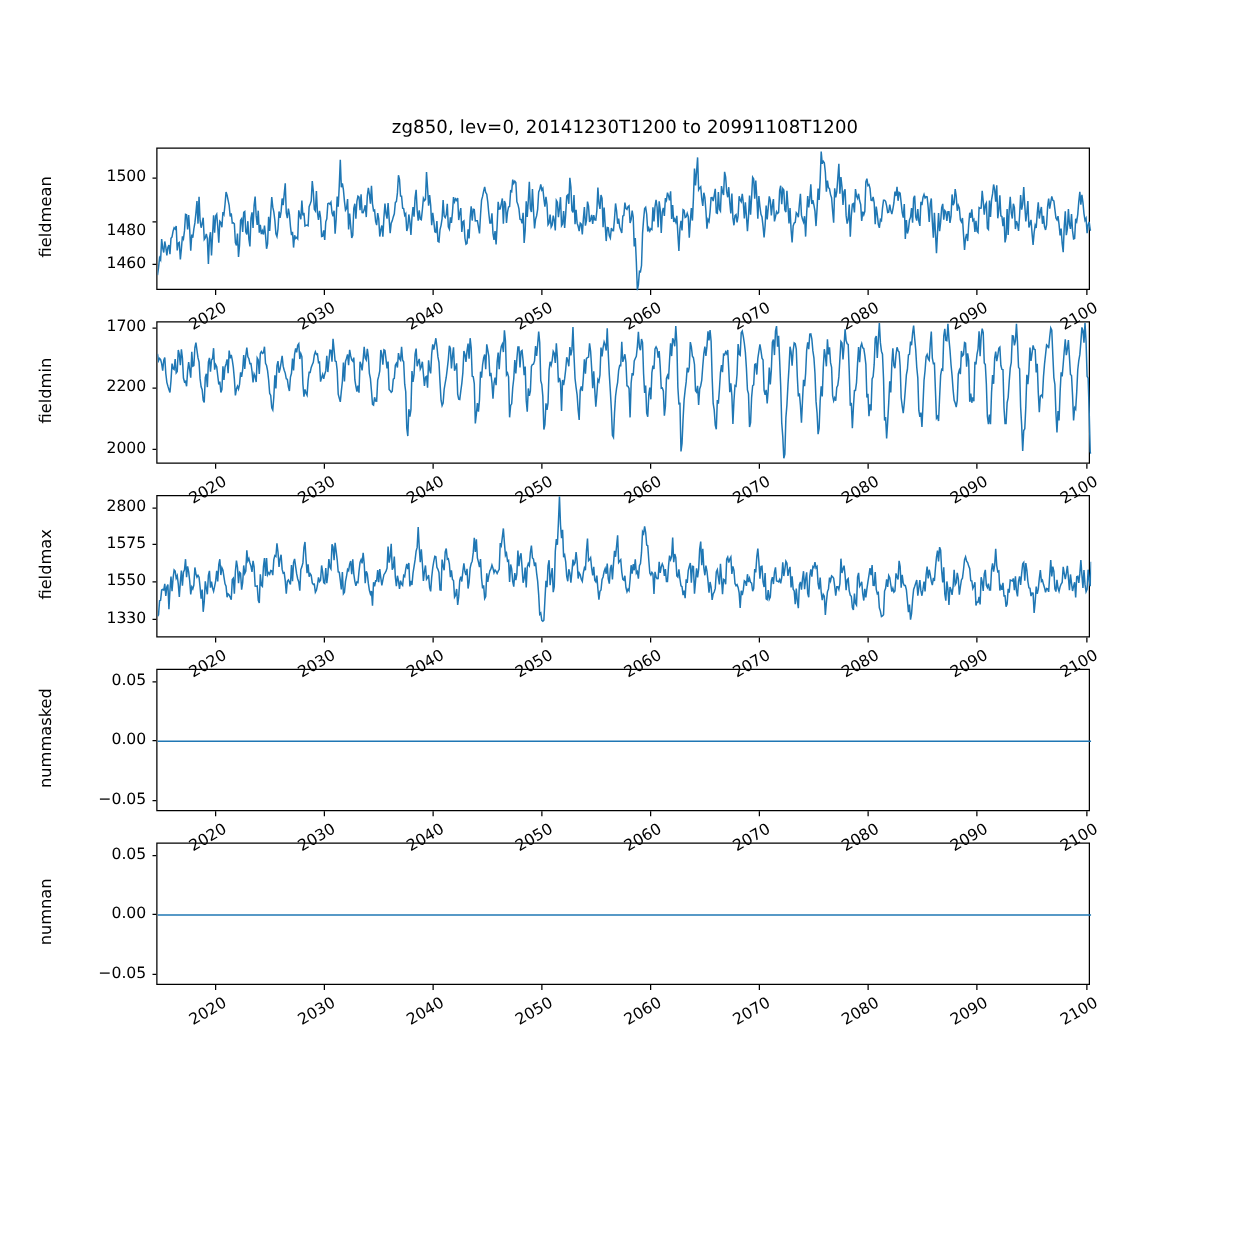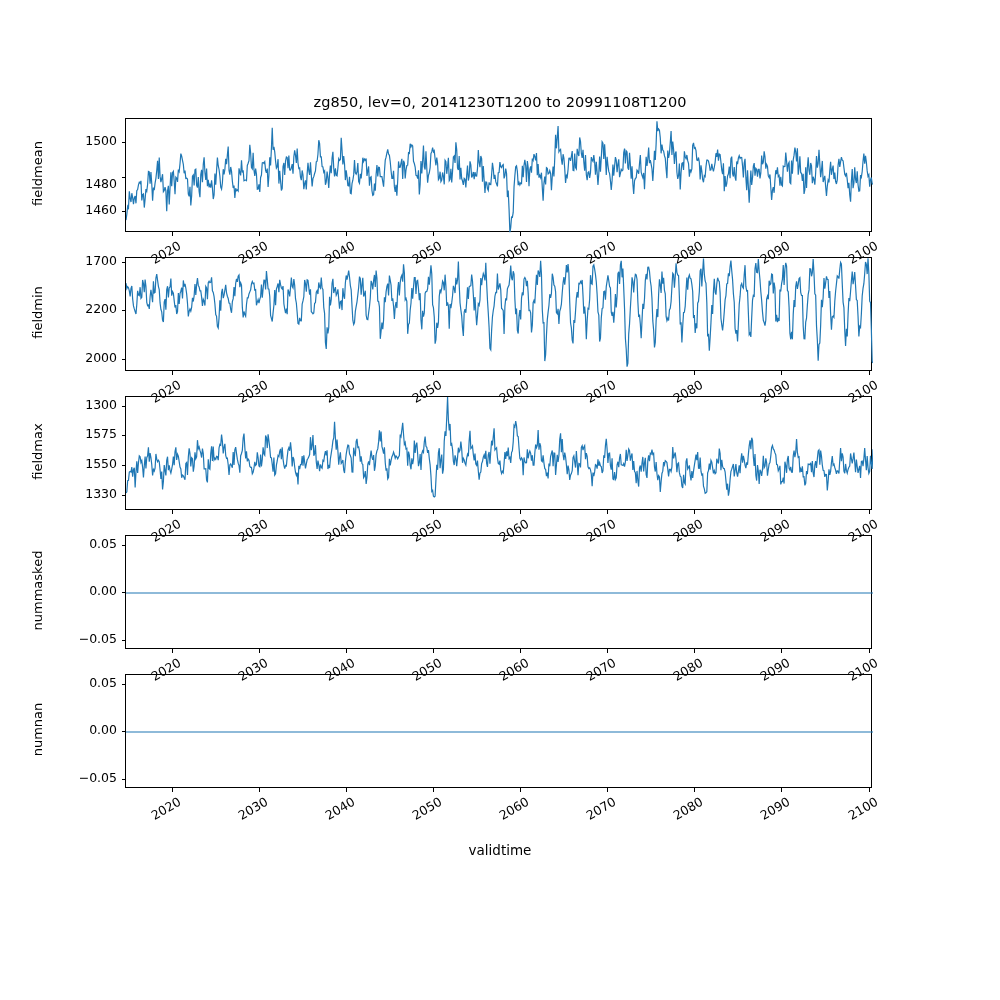--- a/index.html
+++ b/index.html
@@ -83,21 +83,20 @@
     color: #000;
   }
 </style>
 </head>
 <body>
 
 <div id="figure">
 
   <div class="fig-title">zg850, lev=0, 20141230T1200 to 20991108T1200</div>
 
-  <div class="xlabel">validtime</div>
 
 <div class="panel" style="left: 125px; top: 118px; width: 747px; height: 114px;">
       <svg width="747" height="114" style="position: absolute; left: 0px; top: 0px;">
         <path d="M 0.00 101.11 L 0.83 95.08 L 1.66 87.31 L 2.49 88.90 L 3.32 72.31 L 4.15 79.34 L 4.99 83.01 L 5.82 74.20 L 6.65 78.71 L 7.48 85.28 L 8.31 78.99 L 9.14 76.97 L 9.97 84.32 L 10.80 71.63 L 11.63 70.56 L 12.46 65.92 L 13.29 63.18 L 14.13 64.25 L 14.96 61.89 L 15.79 81.41 L 16.62 75.61 L 17.45 74.94 L 18.28 88.58 L 19.11 80.12 L 19.94 70.05 L 20.77 72.08 L 21.60 65.53 L 22.43 52.47 L 23.27 52.86 L 24.10 64.59 L 24.93 52.97 L 25.76 64.81 L 26.59 81.60 L 27.42 68.60 L 28.25 71.13 L 29.08 64.19 L 29.91 59.31 L 30.74 51.47 L 31.58 41.85 L 32.41 59.92 L 33.24 38.50 L 34.07 57.38 L 34.90 63.18 L 35.73 59.59 L 36.56 55.21 L 37.39 72.61 L 38.22 71.41 L 39.05 68.19 L 39.88 71.90 L 40.72 92.27 L 41.55 71.73 L 42.38 66.75 L 43.21 85.37 L 44.04 69.13 L 44.87 53.29 L 45.70 67.24 L 46.53 53.70 L 47.36 52.34 L 48.19 62.23 L 49.02 75.22 L 49.86 58.07 L 50.69 59.15 L 51.52 62.84 L 52.35 50.62 L 53.18 52.52 L 54.01 44.60 L 54.84 34.66 L 55.67 37.07 L 56.50 41.36 L 57.33 45.36 L 58.16 54.23 L 59.00 51.62 L 59.83 59.42 L 60.66 59.22 L 61.49 60.09 L 62.32 75.17 L 63.15 77.35 L 63.98 67.86 L 64.81 86.54 L 65.64 76.93 L 66.47 57.22 L 67.30 55.99 L 68.14 66.49 L 68.97 50.84 L 69.80 50.19 L 70.63 66.40 L 71.46 68.61 L 72.29 57.94 L 73.12 72.37 L 73.95 78.19 L 74.78 55.48 L 75.61 50.84 L 76.44 63.29 L 77.28 45.24 L 78.11 38.21 L 78.94 53.71 L 79.77 60.93 L 80.60 49.54 L 81.43 67.22 L 82.26 60.94 L 83.09 68.31 L 83.92 65.67 L 84.75 68.63 L 85.59 61.42 L 86.42 69.23 L 87.25 80.04 L 88.08 75.96 L 88.91 54.47 L 89.74 65.76 L 90.57 51.79 L 91.40 38.65 L 92.23 46.72 L 93.06 50.49 L 93.89 57.24 L 94.73 68.16 L 95.56 70.22 L 96.39 64.06 L 97.22 50.17 L 98.05 55.40 L 98.88 50.32 L 99.71 39.76 L 100.54 45.13 L 101.37 36.15 L 102.20 27.58 L 103.03 51.36 L 103.87 55.58 L 104.70 47.96 L 105.53 52.45 L 106.36 62.07 L 107.19 69.04 L 108.02 66.47 L 108.85 79.06 L 109.68 69.25 L 110.51 71.66 L 111.34 70.93 L 112.17 72.04 L 113.01 49.27 L 113.84 53.26 L 114.67 56.42 L 115.50 41.35 L 116.33 53.41 L 117.16 51.28 L 117.99 61.74 L 118.82 61.28 L 119.65 61.05 L 120.48 61.61 L 121.31 46.42 L 122.15 44.20 L 122.98 41.74 L 123.81 25.83 L 124.64 34.03 L 125.47 48.44 L 126.30 49.75 L 127.13 33.90 L 127.96 51.16 L 128.79 56.96 L 129.62 49.66 L 130.45 55.02 L 131.29 70.22 L 132.12 69.94 L 132.95 65.31 L 133.78 72.87 L 134.61 58.48 L 135.44 56.04 L 136.27 43.89 L 137.10 43.45 L 137.93 44.37 L 138.76 42.84 L 139.60 51.26 L 140.43 53.93 L 141.26 49.56 L 142.09 67.94 L 142.92 56.45 L 143.75 38.29 L 144.58 46.38 L 145.41 29.60 L 146.24 8.78 L 147.07 30.74 L 147.90 27.75 L 148.74 32.85 L 149.57 42.07 L 150.40 49.14 L 151.23 47.78 L 152.06 40.19 L 152.89 64.60 L 153.72 51.86 L 154.55 61.74 L 155.38 71.42 L 156.21 69.33 L 157.04 47.63 L 157.88 43.95 L 158.71 55.91 L 159.54 41.98 L 160.37 37.96 L 161.20 38.61 L 162.03 49.17 L 162.86 36.44 L 163.69 51.00 L 164.52 51.16 L 165.35 48.87 L 166.18 45.17 L 167.02 54.66 L 167.85 37.74 L 168.68 31.35 L 169.51 36.36 L 170.34 44.02 L 171.17 29.62 L 172.00 44.06 L 172.83 49.58 L 173.66 49.06 L 174.49 58.19 L 175.32 61.12 L 176.16 51.46 L 176.99 56.12 L 177.82 70.24 L 178.65 64.67 L 179.48 61.42 L 180.31 70.37 L 181.14 54.91 L 181.97 43.81 L 182.80 51.83 L 183.63 55.93 L 184.46 43.35 L 185.30 55.90 L 186.13 67.47 L 186.96 59.52 L 187.79 57.67 L 188.62 54.54 L 189.45 52.00 L 190.28 42.87 L 191.11 42.24 L 191.94 35.31 L 192.77 21.21 L 193.61 24.62 L 194.44 37.88 L 195.27 37.90 L 196.10 47.55 L 196.93 47.85 L 197.76 53.29 L 198.59 51.95 L 199.42 65.83 L 200.25 62.83 L 201.08 52.58 L 201.91 58.52 L 202.75 69.00 L 203.58 54.82 L 204.41 46.65 L 205.24 54.30 L 206.07 39.12 L 206.90 32.84 L 207.73 49.13 L 208.56 57.46 L 209.39 49.25 L 210.22 56.25 L 211.05 56.82 L 211.89 48.96 L 212.72 39.69 L 213.55 41.44 L 214.38 40.48 L 215.21 18.72 L 216.04 31.30 L 216.87 45.54 L 217.70 36.97 L 218.53 44.96 L 219.36 61.08 L 220.19 51.33 L 221.03 57.86 L 221.86 66.49 L 222.69 66.90 L 223.52 57.81 L 224.35 74.06 L 225.18 74.60 L 226.01 64.61 L 226.84 61.25 L 227.67 55.89 L 228.50 41.05 L 229.33 53.84 L 230.17 55.09 L 231.00 52.76 L 231.83 44.09 L 232.66 62.55 L 233.49 64.33 L 234.32 54.87 L 235.15 59.32 L 235.98 50.92 L 236.81 38.69 L 237.64 42.45 L 238.47 40.07 L 239.31 41.31 L 240.14 39.46 L 240.97 57.02 L 241.80 51.79 L 242.63 47.44 L 243.46 66.60 L 244.29 58.51 L 245.12 57.74 L 245.95 71.61 L 246.78 76.32 L 247.62 75.68 L 248.45 64.48 L 249.28 71.74 L 250.11 55.19 L 250.94 45.98 L 251.77 57.45 L 252.60 48.34 L 253.43 48.58 L 254.26 57.69 L 255.09 57.67 L 255.92 57.68 L 256.76 62.70 L 257.59 67.76 L 258.42 53.06 L 259.25 41.14 L 260.08 38.14 L 260.91 33.85 L 261.74 30.46 L 262.57 35.01 L 263.40 36.32 L 264.23 42.72 L 265.06 51.78 L 265.90 59.39 L 266.73 59.42 L 267.56 51.69 L 268.39 67.65 L 269.22 72.87 L 270.05 65.89 L 270.88 76.63 L 271.71 61.42 L 272.54 42.41 L 273.37 48.26 L 274.20 48.13 L 275.04 43.92 L 275.87 39.78 L 276.70 60.01 L 277.53 41.83 L 278.36 43.85 L 279.19 59.44 L 280.02 50.76 L 280.85 46.55 L 281.68 46.20 L 282.51 33.80 L 283.34 34.38 L 284.18 24.68 L 285.01 27.67 L 285.84 25.89 L 286.67 27.03 L 287.50 42.34 L 288.33 44.50 L 289.16 48.06 L 289.99 56.41 L 290.82 56.70 L 291.65 59.57 L 292.48 51.23 L 293.32 75.44 L 294.15 65.32 L 294.98 42.01 L 295.81 54.51 L 296.64 41.59 L 297.47 26.44 L 298.30 47.85 L 299.13 50.55 L 299.96 32.31 L 300.79 49.19 L 301.63 63.74 L 302.46 56.34 L 303.29 53.75 L 304.12 48.56 L 304.95 34.56 L 305.78 32.66 L 306.61 28.54 L 307.44 32.93 L 308.27 31.65 L 309.10 40.00 L 309.93 46.31 L 310.77 38.47 L 311.60 44.58 L 312.43 60.75 L 313.26 59.36 L 314.09 52.68 L 314.92 62.65 L 315.75 61.00 L 316.58 53.47 L 317.41 57.31 L 318.24 65.43 L 319.07 41.33 L 319.91 42.75 L 320.74 54.82 L 321.57 47.67 L 322.40 38.75 L 323.23 61.64 L 324.06 60.29 L 324.89 49.91 L 325.72 63.44 L 326.55 52.34 L 327.38 37.88 L 328.21 36.94 L 329.05 44.05 L 329.88 23.23 L 330.71 30.58 L 331.54 49.16 L 332.37 50.92 L 333.20 36.95 L 334.03 60.36 L 334.86 48.87 L 335.69 59.52 L 336.52 62.02 L 337.35 65.92 L 338.19 59.43 L 339.02 60.28 L 339.85 68.47 L 340.68 56.31 L 341.51 46.56 L 342.34 61.53 L 343.17 57.30 L 344.00 42.32 L 344.83 45.88 L 345.66 58.50 L 346.49 56.71 L 347.33 52.96 L 348.16 60.13 L 348.99 53.14 L 349.82 56.87 L 350.65 57.02 L 351.48 49.58 L 352.31 31.01 L 353.14 43.53 L 353.97 48.16 L 354.80 37.06 L 355.64 39.64 L 356.47 62.84 L 357.30 47.13 L 358.13 60.70 L 358.96 73.86 L 359.79 63.07 L 360.62 63.32 L 361.45 69.56 L 362.28 71.47 L 363.11 63.40 L 363.94 65.38 L 364.78 65.53 L 365.61 55.91 L 366.44 43.76 L 367.27 49.76 L 368.10 59.99 L 368.93 55.80 L 369.76 62.66 L 370.59 65.04 L 371.42 67.39 L 372.25 53.78 L 373.08 53.47 L 373.92 43.13 L 374.75 47.66 L 375.58 48.54 L 376.41 46.31 L 377.24 45.60 L 378.07 59.35 L 378.90 56.65 L 379.73 49.54 L 380.56 54.64 L 381.39 78.08 L 382.22 71.45 L 383.06 90.15 L 383.89 113.16 L 384.72 108.71 L 385.55 98.03 L 386.38 98.34 L 387.21 93.42 L 388.04 67.88 L 388.87 56.68 L 389.70 47.83 L 390.53 46.86 L 391.36 52.37 L 392.20 66.15 L 393.03 63.41 L 393.86 65.94 L 394.69 63.90 L 395.52 64.56 L 396.35 46.80 L 397.18 58.15 L 398.01 46.30 L 398.84 40.82 L 399.67 46.57 L 400.51 62.87 L 401.34 42.06 L 402.17 48.62 L 403.00 67.28 L 403.83 50.69 L 404.66 47.30 L 405.49 53.67 L 406.32 39.44 L 407.15 41.26 L 407.98 35.08 L 408.81 37.73 L 409.65 41.35 L 410.48 34.01 L 411.31 56.14 L 412.14 44.95 L 412.97 58.65 L 413.80 56.31 L 414.63 58.64 L 415.46 53.68 L 416.29 68.37 L 417.12 81.72 L 417.95 64.10 L 418.79 57.65 L 419.62 65.42 L 420.45 48.73 L 421.28 49.36 L 422.11 55.05 L 422.94 54.48 L 423.77 51.62 L 424.60 54.24 L 425.43 71.19 L 426.26 57.47 L 427.09 47.46 L 427.93 57.45 L 428.76 39.32 L 429.59 15.84 L 430.42 29.33 L 431.25 18.49 L 432.08 6.92 L 432.91 32.82 L 433.74 31.31 L 434.57 30.38 L 435.40 40.02 L 436.23 45.76 L 437.07 35.19 L 437.90 39.17 L 438.73 49.60 L 439.56 63.96 L 440.39 56.57 L 441.22 58.13 L 442.05 50.61 L 442.88 39.18 L 443.71 39.05 L 444.54 41.89 L 445.37 37.32 L 446.21 32.08 L 447.04 51.26 L 447.87 51.67 L 448.70 34.57 L 449.53 48.48 L 450.36 49.91 L 451.19 29.89 L 452.02 34.61 L 452.85 36.97 L 453.68 18.45 L 454.52 22.68 L 455.35 34.31 L 456.18 38.82 L 457.01 30.75 L 457.84 43.25 L 458.67 51.81 L 459.50 35.91 L 460.33 55.57 L 461.16 61.23 L 461.99 53.47 L 462.82 52.65 L 463.66 58.90 L 464.49 53.75 L 465.32 38.05 L 466.15 40.98 L 466.98 42.42 L 467.81 36.00 L 468.64 43.24 L 469.47 55.82 L 470.30 42.88 L 471.13 53.65 L 471.96 65.97 L 472.80 54.44 L 473.63 37.51 L 474.46 52.77 L 475.29 38.71 L 476.12 22.80 L 476.95 24.20 L 477.78 40.01 L 478.61 25.36 L 479.44 38.50 L 480.27 56.01 L 481.10 37.79 L 481.94 46.29 L 482.77 52.41 L 483.60 54.64 L 484.43 61.89 L 485.26 70.98 L 486.09 61.38 L 486.92 45.53 L 487.75 56.61 L 488.58 47.29 L 489.41 38.12 L 490.24 41.20 L 491.08 53.29 L 491.91 45.10 L 492.74 40.31 L 493.57 58.14 L 494.40 54.40 L 495.23 50.33 L 496.06 51.81 L 496.89 50.91 L 497.72 33.51 L 498.55 29.61 L 499.38 44.44 L 500.22 31.90 L 501.05 33.00 L 501.88 48.84 L 502.71 50.65 L 503.54 33.67 L 504.37 45.69 L 505.20 59.78 L 506.03 47.40 L 506.86 64.79 L 507.69 74.90 L 508.53 61.80 L 509.36 59.45 L 510.19 58.80 L 511.02 51.18 L 511.85 52.27 L 512.68 54.80 L 513.51 44.45 L 514.34 35.96 L 515.17 53.10 L 516.00 56.34 L 516.83 58.69 L 517.67 53.97 L 518.50 70.27 L 519.33 51.73 L 520.16 37.81 L 520.99 46.97 L 521.82 39.73 L 522.65 28.51 L 523.48 44.18 L 524.31 41.20 L 525.14 45.15 L 525.97 49.92 L 526.81 61.86 L 527.64 48.31 L 528.47 31.84 L 529.30 41.00 L 530.13 24.75 L 530.96 2.26 L 531.79 11.96 L 532.62 10.03 L 533.45 11.22 L 534.28 18.76 L 535.11 34.34 L 535.95 25.55 L 536.78 31.10 L 537.61 32.00 L 538.44 36.69 L 539.27 39.19 L 540.10 49.98 L 540.93 59.13 L 541.76 31.61 L 542.59 38.81 L 543.42 34.40 L 544.25 23.69 L 545.09 12.10 L 545.92 36.06 L 546.75 22.60 L 547.58 30.40 L 548.41 44.93 L 549.24 34.40 L 550.07 32.48 L 550.90 53.31 L 551.73 59.88 L 552.56 56.43 L 553.39 44.63 L 554.23 70.45 L 555.06 53.71 L 555.89 44.34 L 556.72 43.84 L 557.55 50.99 L 558.38 32.23 L 559.21 37.89 L 560.04 39.72 L 560.87 36.00 L 561.70 41.66 L 562.54 44.56 L 563.37 57.70 L 564.20 50.36 L 565.03 52.85 L 565.86 50.01 L 566.69 26.45 L 567.52 23.91 L 568.35 29.38 L 569.18 28.65 L 570.01 31.71 L 570.84 41.15 L 571.68 41.45 L 572.51 38.52 L 573.34 43.22 L 574.17 60.37 L 575.00 46.24 L 575.83 52.43 L 576.66 60.46 L 577.49 63.27 L 578.32 56.61 L 579.15 57.55 L 579.98 47.65 L 580.82 41.16 L 581.65 41.15 L 582.48 42.08 L 583.31 45.76 L 584.14 51.07 L 584.97 50.76 L 585.80 44.75 L 586.63 49.31 L 587.46 52.30 L 588.29 48.26 L 589.12 43.36 L 589.96 34.26 L 590.79 37.82 L 591.62 30.54 L 592.45 41.64 L 593.28 34.92 L 594.11 35.47 L 594.94 43.26 L 595.77 51.14 L 596.60 55.12 L 597.43 44.31 L 598.26 72.19 L 599.10 57.00 L 599.93 67.77 L 600.76 64.69 L 601.59 56.99 L 602.42 54.83 L 603.25 47.52 L 604.08 59.22 L 604.91 39.59 L 605.74 37.64 L 606.57 54.57 L 607.40 57.51 L 608.24 48.17 L 609.07 58.14 L 609.90 61.70 L 610.73 42.49 L 611.56 45.09 L 612.39 38.95 L 613.22 36.59 L 614.05 39.40 L 614.88 38.34 L 615.71 38.54 L 616.55 46.86 L 617.38 58.49 L 618.21 44.15 L 619.04 39.76 L 619.87 58.66 L 620.70 71.21 L 621.53 51.26 L 622.36 67.47 L 623.19 83.63 L 624.02 67.24 L 624.85 51.53 L 625.69 65.97 L 626.52 58.72 L 627.35 47.04 L 628.18 44.12 L 629.01 56.80 L 629.84 49.36 L 630.67 50.56 L 631.50 57.64 L 632.33 50.35 L 633.16 50.40 L 633.99 59.35 L 634.83 53.96 L 635.66 36.54 L 636.49 45.24 L 637.32 43.20 L 638.15 32.22 L 638.98 37.88 L 639.81 49.61 L 640.64 45.26 L 641.47 47.29 L 642.30 56.91 L 643.13 58.52 L 643.97 55.43 L 644.80 68.56 L 645.63 80.88 L 646.46 71.40 L 647.29 68.09 L 648.12 73.83 L 648.95 60.76 L 649.78 51.21 L 650.61 55.24 L 651.44 48.42 L 652.27 57.49 L 653.11 56.49 L 653.94 66.64 L 654.77 57.72 L 655.60 65.93 L 656.43 66.93 L 657.26 47.10 L 658.09 47.65 L 658.92 47.47 L 659.75 33.64 L 660.58 42.02 L 661.41 52.77 L 662.25 45.01 L 663.08 43.38 L 663.91 63.59 L 664.74 64.62 L 665.57 41.45 L 666.40 54.65 L 667.23 40.94 L 668.06 36.13 L 668.89 28.57 L 669.72 32.78 L 670.56 42.37 L 671.39 29.17 L 672.22 55.63 L 673.05 49.05 L 673.88 37.22 L 674.71 53.77 L 675.54 54.12 L 676.37 62.00 L 677.20 54.81 L 678.03 74.92 L 678.86 70.75 L 679.70 48.23 L 680.53 68.99 L 681.36 48.86 L 682.19 38.37 L 683.02 51.36 L 683.85 55.79 L 684.68 43.98 L 685.51 46.89 L 686.34 64.23 L 687.17 57.80 L 688.00 60.31 L 688.84 65.70 L 689.67 53.62 L 690.50 36.96 L 691.33 48.71 L 692.16 44.33 L 692.99 30.71 L 693.82 45.08 L 694.65 58.10 L 695.48 51.35 L 696.31 41.92 L 697.14 63.01 L 697.98 59.98 L 698.81 56.92 L 699.64 67.53 L 700.47 76.93 L 701.30 67.06 L 702.13 61.24 L 702.96 63.40 L 703.79 51.63 L 704.62 42.84 L 705.45 55.81 L 706.28 50.38 L 707.12 46.56 L 707.95 60.06 L 708.78 53.61 L 709.61 62.29 L 710.44 64.96 L 711.27 60.85 L 712.10 46.08 L 712.93 39.81 L 713.76 47.85 L 714.59 42.90 L 715.42 38.11 L 716.26 41.22 L 717.09 41.77 L 717.92 48.76 L 718.75 55.41 L 719.58 56.85 L 720.41 53.94 L 721.24 60.61 L 722.07 69.27 L 722.90 63.80 L 723.73 75.76 L 724.57 82.68 L 725.40 62.09 L 726.23 50.05 L 727.06 69.16 L 727.89 64.14 L 728.72 48.21 L 729.55 60.29 L 730.38 64.07 L 731.21 52.21 L 732.04 65.73 L 732.87 72.13 L 733.71 71.83 L 734.54 56.10 L 735.37 58.16 L 736.20 52.47 L 737.03 42.19 L 737.86 34.44 L 738.69 44.74 L 739.52 36.91 L 740.35 42.95 L 741.18 51.89 L 742.01 57.33 L 742.85 55.65 L 743.68 67.62 L 744.51 60.80 L 745.34 58.56 L 746.17 64.83 L 747.00 65.29" fill="none" stroke="#1f77b4" stroke-width="1.2"></path>
       </svg>
     </div>
     <div class="ytick" style="left: 65px; top: 202.273px; width: 52px;">1460</div>
     <div class="ytickmark" style="left: 121.5px; top: 211.273px;"></div>
     <div class="ytick" style="left: 65px; top: 176px; width: 52px;">1480</div>
     <div class="ytickmark" style="left: 121.5px; top: 176.727px;"></div>
@@ -156,21 +155,21 @@
       <svg width="747" height="114" style="position: absolute; left: 0px; top: 0px;">
         <path d="M 0.00 95.98 L 0.83 94.83 L 1.66 83.66 L 2.49 83.29 L 3.32 75.04 L 4.15 74.53 L 4.99 75.07 L 5.82 70.15 L 6.65 79.75 L 7.48 72.49 L 8.31 70.72 L 9.14 90.45 L 9.97 75.13 L 10.80 64.34 L 11.63 75.99 L 12.46 65.78 L 13.29 58.92 L 14.13 59.86 L 14.96 65.57 L 15.79 63.57 L 16.62 70.32 L 17.45 80.55 L 18.28 68.69 L 19.11 59.53 L 19.94 71.46 L 20.77 60.67 L 21.60 58.85 L 22.43 50.35 L 23.27 64.70 L 24.10 56.02 L 24.93 60.55 L 25.76 67.60 L 26.59 78.53 L 27.42 72.48 L 28.25 74.09 L 29.08 71.03 L 29.91 56.94 L 30.74 62.09 L 31.58 64.70 L 32.41 63.26 L 33.24 64.72 L 34.07 72.70 L 34.90 82.03 L 35.73 74.59 L 36.56 92.44 L 37.39 84.35 L 38.22 68.10 L 39.05 73.41 L 39.88 78.41 L 40.72 63.38 L 41.55 59.71 L 42.38 73.13 L 43.21 68.26 L 44.04 73.38 L 44.87 76.01 L 45.70 72.04 L 46.53 67.72 L 47.36 59.60 L 48.19 68.23 L 49.02 54.65 L 49.86 50.36 L 50.69 63.04 L 51.52 57.21 L 52.35 59.20 L 53.18 64.71 L 54.01 70.01 L 54.84 71.95 L 55.67 80.72 L 56.50 78.10 L 57.33 78.88 L 58.16 80.78 L 59.00 82.68 L 59.83 66.59 L 60.66 65.53 L 61.49 78.03 L 62.32 59.95 L 63.15 51.41 L 63.98 56.61 L 64.81 69.56 L 65.64 60.75 L 66.47 61.67 L 67.30 74.73 L 68.14 69.05 L 68.97 55.36 L 69.80 61.84 L 70.63 59.91 L 71.46 43.17 L 72.29 51.64 L 73.12 49.84 L 73.95 53.38 L 74.78 56.04 L 75.61 60.54 L 76.44 51.62 L 77.28 56.55 L 78.11 71.89 L 78.94 71.91 L 79.77 71.72 L 80.60 83.23 L 81.43 85.36 L 82.26 62.37 L 83.09 71.24 L 83.92 72.19 L 84.75 56.43 L 85.59 49.39 L 86.42 63.86 L 87.25 49.49 L 88.08 62.88 L 88.91 61.23 L 89.74 62.41 L 90.57 59.38 L 91.40 59.68 L 92.23 63.16 L 93.06 50.74 L 93.89 47.43 L 94.73 48.16 L 95.56 37.58 L 96.39 44.61 L 97.22 56.52 L 98.05 50.01 L 98.88 46.85 L 99.71 58.34 L 100.54 61.47 L 101.37 61.06 L 102.20 67.71 L 103.03 77.91 L 103.87 68.04 L 104.70 66.92 L 105.53 68.72 L 106.36 70.65 L 107.19 55.06 L 108.02 67.95 L 108.85 52.90 L 109.68 50.13 L 110.51 56.30 L 111.34 62.15 L 112.17 66.15 L 113.01 68.63 L 113.84 75.61 L 114.67 58.67 L 115.50 56.48 L 116.33 53.33 L 117.16 40.96 L 117.99 36.56 L 118.82 50.40 L 119.65 61.52 L 120.48 54.41 L 121.31 64.38 L 122.15 61.98 L 122.98 63.22 L 123.81 69.29 L 124.64 70.46 L 125.47 70.35 L 126.30 76.85 L 127.13 75.24 L 127.96 71.19 L 128.79 64.88 L 129.62 68.30 L 130.45 67.19 L 131.29 55.38 L 132.12 60.74 L 132.95 69.05 L 133.78 69.79 L 134.61 57.54 L 135.44 69.52 L 136.27 62.56 L 137.10 50.23 L 137.93 56.86 L 138.76 58.18 L 139.60 38.50 L 140.43 40.60 L 141.26 51.08 L 142.09 37.25 L 142.92 43.85 L 143.75 50.84 L 144.58 60.56 L 145.41 60.76 L 146.24 67.37 L 147.07 74.60 L 147.90 60.61 L 148.74 78.00 L 149.57 76.73 L 150.40 68.15 L 151.23 63.99 L 152.06 58.43 L 152.89 59.53 L 153.72 54.35 L 154.55 51.84 L 155.38 62.28 L 156.21 50.36 L 157.04 62.08 L 157.88 68.07 L 158.71 71.63 L 159.54 68.55 L 160.37 69.07 L 161.20 60.12 L 162.03 52.86 L 162.86 50.67 L 163.69 53.72 L 164.52 45.26 L 165.35 53.66 L 166.18 69.52 L 167.02 60.08 L 167.85 62.21 L 168.68 69.74 L 169.51 75.27 L 170.34 78.25 L 171.17 75.80 L 172.00 87.53 L 172.83 68.79 L 173.66 72.13 L 174.49 67.64 L 175.32 67.69 L 176.16 58.96 L 176.99 68.74 L 177.82 58.32 L 178.65 65.24 L 179.48 71.38 L 180.31 66.83 L 181.14 62.76 L 181.97 61.54 L 182.80 59.88 L 183.63 57.53 L 184.46 40.16 L 185.30 53.16 L 186.13 48.19 L 186.96 38.04 L 187.79 58.69 L 188.62 56.93 L 189.45 48.18 L 190.28 64.84 L 191.11 71.89 L 191.94 63.59 L 192.77 67.77 L 193.61 74.12 L 194.44 67.53 L 195.27 70.25 L 196.10 71.31 L 196.93 63.37 L 197.76 64.24 L 198.59 58.21 L 199.42 54.20 L 200.25 58.26 L 201.08 53.36 L 201.91 72.09 L 202.75 67.75 L 203.58 71.04 L 204.41 61.54 L 205.24 56.30 L 206.07 50.92 L 206.90 43.90 L 207.73 40.93 L 208.56 24.70 L 209.39 40.86 L 210.22 52.76 L 211.05 42.46 L 211.89 53.77 L 212.72 67.73 L 213.55 60.29 L 214.38 55.40 L 215.21 66.42 L 216.04 65.12 L 216.87 63.01 L 217.70 73.01 L 218.53 76.06 L 219.36 64.89 L 220.19 57.26 L 221.03 52.08 L 221.86 48.06 L 222.69 48.42 L 223.52 56.86 L 224.35 58.45 L 225.18 61.10 L 226.01 74.90 L 226.84 75.07 L 227.67 50.70 L 228.50 55.63 L 229.33 59.21 L 230.17 44.44 L 231.00 41.81 L 231.83 50.43 L 232.66 49.91 L 233.49 54.11 L 234.32 64.68 L 235.15 59.32 L 235.98 66.60 L 236.81 67.46 L 237.64 80.64 L 238.47 79.13 L 239.31 74.16 L 240.14 86.94 L 240.97 80.30 L 241.80 67.30 L 242.63 64.36 L 243.46 68.18 L 244.29 59.96 L 245.12 53.67 L 245.95 60.19 L 246.78 62.95 L 247.62 58.13 L 248.45 73.81 L 249.28 68.81 L 250.11 57.55 L 250.94 53.86 L 251.77 51.94 L 252.60 44.90 L 253.43 33.24 L 254.26 44.54 L 255.09 34.49 L 255.92 49.40 L 256.76 52.72 L 257.59 56.71 L 258.42 50.33 L 259.25 65.79 L 260.08 73.67 L 260.91 71.28 L 261.74 81.87 L 262.57 80.31 L 263.40 61.71 L 264.23 68.40 L 265.06 63.53 L 265.90 59.65 L 266.73 58.16 L 267.56 55.04 L 268.39 57.61 L 269.22 61.14 L 270.05 59.02 L 270.88 60.09 L 271.71 61.77 L 272.54 59.97 L 273.37 58.47 L 274.20 37.45 L 275.04 39.43 L 275.87 32.66 L 276.70 25.77 L 277.53 37.27 L 278.36 47.32 L 279.19 45.50 L 280.02 51.91 L 280.85 51.30 L 281.68 68.61 L 282.51 54.54 L 283.34 58.14 L 284.18 68.26 L 285.01 72.27 L 285.84 61.40 L 286.67 67.06 L 287.50 62.23 L 288.33 43.51 L 289.16 56.02 L 289.99 48.33 L 290.82 45.58 L 291.65 56.86 L 292.48 69.18 L 293.32 65.76 L 294.15 57.06 L 294.98 72.88 L 295.81 56.72 L 296.64 53.83 L 297.47 55.41 L 298.30 45.01 L 299.13 39.55 L 299.96 49.35 L 300.79 50.28 L 301.63 55.86 L 302.46 53.05 L 303.29 61.48 L 304.12 67.86 L 304.95 78.91 L 305.78 94.42 L 306.61 93.45 L 307.44 99.26 L 308.27 100.03 L 309.10 99.19 L 309.93 83.02 L 310.77 67.69 L 311.60 72.79 L 312.43 55.62 L 313.26 51.20 L 314.09 71.12 L 314.92 62.99 L 315.75 57.47 L 316.58 76.73 L 317.41 72.28 L 318.24 44.12 L 319.07 34.20 L 319.91 38.86 L 320.74 20.84 L 321.57 0.06 L 322.40 22.77 L 323.23 33.47 L 324.06 26.92 L 324.89 48.68 L 325.72 47.00 L 326.55 52.41 L 327.38 64.09 L 328.21 68.03 L 329.05 58.41 L 329.88 61.57 L 330.71 69.21 L 331.54 60.67 L 332.37 50.73 L 333.20 54.69 L 334.03 53.13 L 334.86 44.59 L 335.69 52.02 L 336.52 65.80 L 337.35 61.36 L 338.19 62.90 L 339.02 66.40 L 339.85 68.12 L 340.68 61.28 L 341.51 57.28 L 342.34 59.20 L 343.17 43.66 L 344.00 33.90 L 344.83 51.57 L 345.66 50.64 L 346.49 49.11 L 347.33 57.47 L 348.16 63.31 L 348.99 56.46 L 349.82 67.15 L 350.65 68.39 L 351.48 63.49 L 352.31 74.18 L 353.14 82.73 L 353.97 75.99 L 354.80 75.02 L 355.64 66.62 L 356.47 64.58 L 357.30 60.20 L 358.13 57.89 L 358.96 61.99 L 359.79 53.89 L 360.62 66.12 L 361.45 69.95 L 362.28 57.94 L 363.11 54.92 L 363.94 66.61 L 364.78 54.45 L 365.61 43.68 L 366.44 48.43 L 367.27 39.81 L 368.10 31.22 L 368.93 52.96 L 369.76 51.77 L 370.59 50.75 L 371.42 60.69 L 372.25 66.42 L 373.08 67.08 L 373.92 63.62 L 374.75 73.18 L 375.58 76.44 L 376.41 74.31 L 377.24 75.64 L 378.07 66.59 L 378.90 55.16 L 379.73 62.01 L 380.56 54.38 L 381.39 59.22 L 382.22 50.53 L 383.06 61.55 L 383.89 60.30 L 384.72 65.93 L 385.55 55.58 L 386.38 53.88 L 387.21 44.94 L 388.04 28.43 L 388.87 29.94 L 389.70 24.06 L 390.53 28.82 L 391.36 39.01 L 392.20 39.57 L 393.03 51.02 L 393.86 61.41 L 394.69 62.92 L 395.52 60.91 L 396.35 62.19 L 397.18 78.15 L 398.01 60.46 L 398.84 64.54 L 399.67 65.92 L 400.51 65.81 L 401.34 52.39 L 402.17 61.28 L 403.00 56.58 L 403.83 54.11 L 404.66 56.28 L 405.49 63.68 L 406.32 58.19 L 407.15 68.18 L 407.98 68.17 L 408.81 56.01 L 409.65 47.49 L 410.48 50.73 L 411.31 48.29 L 412.14 33.10 L 412.97 52.72 L 413.80 46.21 L 414.63 49.07 L 415.46 63.72 L 416.29 64.63 L 417.12 58.42 L 417.95 66.09 L 418.79 71.60 L 419.62 72.35 L 420.45 79.15 L 421.28 75.58 L 422.11 81.54 L 422.94 66.49 L 423.77 69.32 L 424.60 59.49 L 425.43 56.09 L 426.26 53.48 L 427.09 69.11 L 427.93 55.95 L 428.76 56.19 L 429.59 77.91 L 430.42 68.05 L 431.25 57.70 L 432.08 65.01 L 432.91 58.56 L 433.74 42.24 L 434.57 36.29 L 435.40 55.11 L 436.23 41.97 L 437.07 57.38 L 437.90 63.22 L 438.73 55.52 L 439.56 59.81 L 440.39 67.75 L 441.22 77.21 L 442.05 68.62 L 442.88 72.61 L 443.71 82.98 L 444.54 78.14 L 445.37 76.62 L 446.21 73.70 L 447.04 60.56 L 447.87 58.76 L 448.70 64.98 L 449.53 70.59 L 450.36 54.10 L 451.19 65.47 L 452.02 78.33 L 452.85 66.45 L 453.68 66.97 L 454.52 70.45 L 455.35 50.34 L 456.18 48.63 L 457.01 53.04 L 457.84 50.17 L 458.67 48.62 L 459.50 62.19 L 460.33 56.16 L 461.16 59.29 L 461.99 69.75 L 462.82 71.55 L 463.66 70.71 L 464.49 72.91 L 465.32 77.26 L 466.15 89.31 L 466.98 75.56 L 467.81 79.02 L 468.64 74.92 L 469.47 67.60 L 470.30 68.30 L 471.13 71.68 L 471.96 62.36 L 472.80 68.72 L 473.63 65.64 L 474.46 68.91 L 475.29 69.53 L 476.12 76.02 L 476.95 73.81 L 477.78 58.31 L 478.61 60.88 L 479.44 48.49 L 480.27 41.87 L 481.10 52.17 L 481.94 65.95 L 482.77 56.32 L 483.60 55.99 L 484.43 68.58 L 485.26 72.65 L 486.09 61.37 L 486.92 82.03 L 487.75 82.66 L 488.58 75.02 L 489.41 82.45 L 490.24 80.74 L 491.08 67.76 L 491.91 64.72 L 492.74 70.24 L 493.57 60.78 L 494.40 56.93 L 495.23 67.72 L 496.06 67.96 L 496.89 68.46 L 497.72 66.58 L 498.55 69.63 L 499.38 64.99 L 500.22 52.77 L 501.05 63.85 L 501.88 58.45 L 502.71 51.97 L 503.54 53.65 L 504.37 63.77 L 505.20 59.09 L 506.03 56.49 L 506.86 72.87 L 507.69 64.10 L 508.53 74.40 L 509.36 75.74 L 510.19 86.30 L 511.02 73.92 L 511.85 83.72 L 512.68 89.55 L 513.51 70.85 L 514.34 68.56 L 515.17 74.76 L 516.00 66.14 L 516.83 59.94 L 517.67 74.36 L 518.50 65.98 L 519.33 60.89 L 520.16 77.66 L 520.99 80.86 L 521.82 63.93 L 522.65 58.44 L 523.48 64.29 L 524.31 56.29 L 525.14 57.07 L 525.97 52.62 L 526.81 57.37 L 527.64 56.29 L 528.47 69.99 L 529.30 74.56 L 530.13 64.98 L 530.96 76.79 L 531.79 83.06 L 532.62 78.59 L 533.45 80.01 L 534.28 94.88 L 535.11 84.68 L 535.95 76.44 L 536.78 74.13 L 537.61 65.12 L 538.44 67.75 L 539.27 63.74 L 540.10 64.46 L 540.93 65.58 L 541.76 72.10 L 542.59 79.44 L 543.42 72.43 L 544.25 72.36 L 545.09 74.57 L 545.92 69.86 L 546.75 49.93 L 547.58 61.44 L 548.41 58.16 L 549.24 55.49 L 550.07 63.01 L 550.90 75.18 L 551.73 66.81 L 552.56 65.85 L 553.39 75.64 L 554.23 79.21 L 555.06 79.99 L 555.89 89.05 L 556.72 90.98 L 557.55 77.85 L 558.38 85.60 L 559.21 87.05 L 560.04 64.69 L 560.87 61.34 L 561.70 72.05 L 562.54 70.55 L 563.37 68.42 L 564.20 78.20 L 565.03 83.44 L 565.86 74.12 L 566.69 80.90 L 567.52 74.15 L 568.35 68.53 L 569.18 63.19 L 570.01 57.58 L 570.84 63.17 L 571.68 55.05 L 572.51 71.29 L 573.34 71.32 L 574.17 60.61 L 575.00 74.44 L 575.83 77.97 L 576.66 77.13 L 577.49 89.24 L 578.32 91.91 L 579.15 96.29 L 579.98 95.77 L 580.82 94.78 L 581.65 75.84 L 582.48 73.62 L 583.31 66.57 L 584.14 72.59 L 584.97 63.35 L 585.80 65.09 L 586.63 70.80 L 587.46 76.30 L 588.29 73.60 L 589.12 76.76 L 589.96 75.84 L 590.79 61.71 L 591.62 64.61 L 592.45 66.47 L 593.28 51.61 L 594.11 56.28 L 594.94 73.20 L 595.77 62.83 L 596.60 69.46 L 597.43 71.47 L 598.26 71.48 L 599.10 74.77 L 599.93 83.61 L 600.76 92.66 L 601.59 86.70 L 602.42 98.66 L 603.25 93.93 L 604.08 82.63 L 604.91 74.53 L 605.74 72.18 L 606.57 69.53 L 607.40 66.98 L 608.24 79.47 L 609.07 73.30 L 609.90 67.02 L 610.73 75.73 L 611.56 79.58 L 612.39 74.37 L 613.22 68.21 L 614.05 76.19 L 614.88 63.13 L 615.71 56.35 L 616.55 65.66 L 617.38 58.81 L 618.21 62.78 L 619.04 68.15 L 619.87 71.12 L 620.70 65.38 L 621.53 67.72 L 622.36 57.38 L 623.19 48.76 L 624.02 43.42 L 624.85 52.10 L 625.69 40.71 L 626.52 43.17 L 627.35 59.84 L 628.18 68.94 L 629.01 56.92 L 629.84 78.22 L 630.67 83.58 L 631.50 68.14 L 632.33 74.08 L 633.16 86.91 L 633.99 72.68 L 634.83 74.76 L 635.66 78.94 L 636.49 72.09 L 637.32 58.77 L 638.15 70.82 L 638.98 69.19 L 639.81 61.35 L 640.64 65.92 L 641.47 78.69 L 642.30 72.48 L 643.13 66.93 L 643.97 65.57 L 644.80 58.82 L 645.63 50.74 L 646.46 48.46 L 647.29 51.92 L 648.12 53.11 L 648.95 55.89 L 649.78 57.89 L 650.61 67.56 L 651.44 67.77 L 652.27 73.80 L 653.11 71.89 L 653.94 68.83 L 654.77 87.41 L 655.60 84.52 L 656.43 84.67 L 657.26 80.51 L 658.09 86.59 L 658.92 64.74 L 659.75 68.48 L 660.58 75.81 L 661.41 62.25 L 662.25 58.94 L 663.08 71.27 L 663.91 73.03 L 664.74 69.97 L 665.57 75.08 L 666.40 75.09 L 667.23 59.00 L 668.06 53.68 L 668.89 60.23 L 669.72 55.26 L 670.56 42.13 L 671.39 55.45 L 672.22 60.42 L 673.05 59.85 L 673.88 75.44 L 674.71 71.96 L 675.54 74.86 L 676.37 69.28 L 677.20 79.77 L 678.03 79.70 L 678.86 88.33 L 679.70 86.30 L 680.53 74.10 L 681.36 77.11 L 682.19 66.96 L 683.02 67.25 L 683.85 67.75 L 684.68 65.74 L 685.51 75.15 L 686.34 64.14 L 687.17 75.80 L 688.00 80.07 L 688.84 67.81 L 689.67 64.04 L 690.50 71.02 L 691.33 61.80 L 692.16 54.03 L 692.99 52.91 L 693.82 67.61 L 694.65 53.50 L 695.48 58.98 L 696.31 68.20 L 697.14 73.25 L 697.98 73.67 L 698.81 79.83 L 699.64 77.40 L 700.47 77.49 L 701.30 93.37 L 702.13 84.57 L 702.96 72.33 L 703.79 77.99 L 704.62 74.31 L 705.45 65.69 L 706.28 59.05 L 707.12 68.11 L 707.95 67.05 L 708.78 70.47 L 709.61 73.17 L 710.44 76.94 L 711.27 73.86 L 712.10 74.13 L 712.93 76.48 L 713.76 63.40 L 714.59 51.07 L 715.42 64.10 L 716.26 56.28 L 717.09 60.18 L 717.92 74.07 L 718.75 76.27 L 719.58 66.93 L 720.41 73.43 L 721.24 76.09 L 722.07 72.49 L 722.90 70.22 L 723.73 68.99 L 724.57 56.43 L 725.40 61.66 L 726.23 66.36 L 727.06 61.63 L 727.89 55.61 L 728.72 64.96 L 729.55 75.23 L 730.38 62.56 L 731.21 69.53 L 732.04 75.80 L 732.87 72.14 L 733.71 68.80 L 734.54 81.05 L 735.37 64.33 L 736.20 64.00 L 737.03 69.27 L 737.86 61.90 L 738.69 51.13 L 739.52 62.99 L 740.35 73.27 L 741.18 59.00 L 742.01 70.51 L 742.85 76.40 L 743.68 74.39 L 744.51 58.76 L 745.34 66.54 L 746.17 71.89 L 747.00 52.34" fill="none" stroke="#1f77b4" stroke-width="1.2"></path>
       </svg>
     </div>
     <div class="ytick" style="left: 65px; top: 485.562px; width: 52px;">1330</div>
     <div class="ytickmark" style="left: 121.5px; top: 494.562px;"></div>
     <div class="ytick" style="left: 65px; top: 455.875px; width: 52px;">1550</div>
     <div class="ytickmark" style="left: 121.5px; top: 464.875px;"></div>
     <div class="ytick" style="left: 65px; top: 426.188px; width: 52px;">1575</div>
     <div class="ytickmark" style="left: 121.5px; top: 435.188px;"></div>
-    <div class="ytick" style="left: 65px; top: 396.5px; width: 52px;">1300</div>
+    <div class="ytick" style="left: 65px; top: 396.5px; width: 52px;">2800</div>
     <div class="ytickmark" style="left: 121.5px; top: 405.5px;"></div>
     <div class="ylabel" style="width: 160px; left: -43px; top: 444px; transform: rotate(-90deg);">fieldmax</div>
     <div class="xtickmark" style="left: 172.014px; top: 510px;"></div>
     <div class="xtick-rot" style="left: 136.014px; top: 516px; width: 40px; text-align: right;">2020</div>
     <div class="xtickmark" style="left: 259.077px; top: 510px;"></div>
     <div class="xtick-rot" style="left: 223.077px; top: 516px; width: 40px; text-align: right;">2030</div>
     <div class="xtickmark" style="left: 346.14px; top: 510px;"></div>
     <div class="xtick-rot" style="left: 310.14px; top: 516px; width: 40px; text-align: right;">2040</div>
     <div class="xtickmark" style="left: 433.203px; top: 510px;"></div>
     <div class="xtick-rot" style="left: 397.203px; top: 516px; width: 40px; text-align: right;">2050</div>

